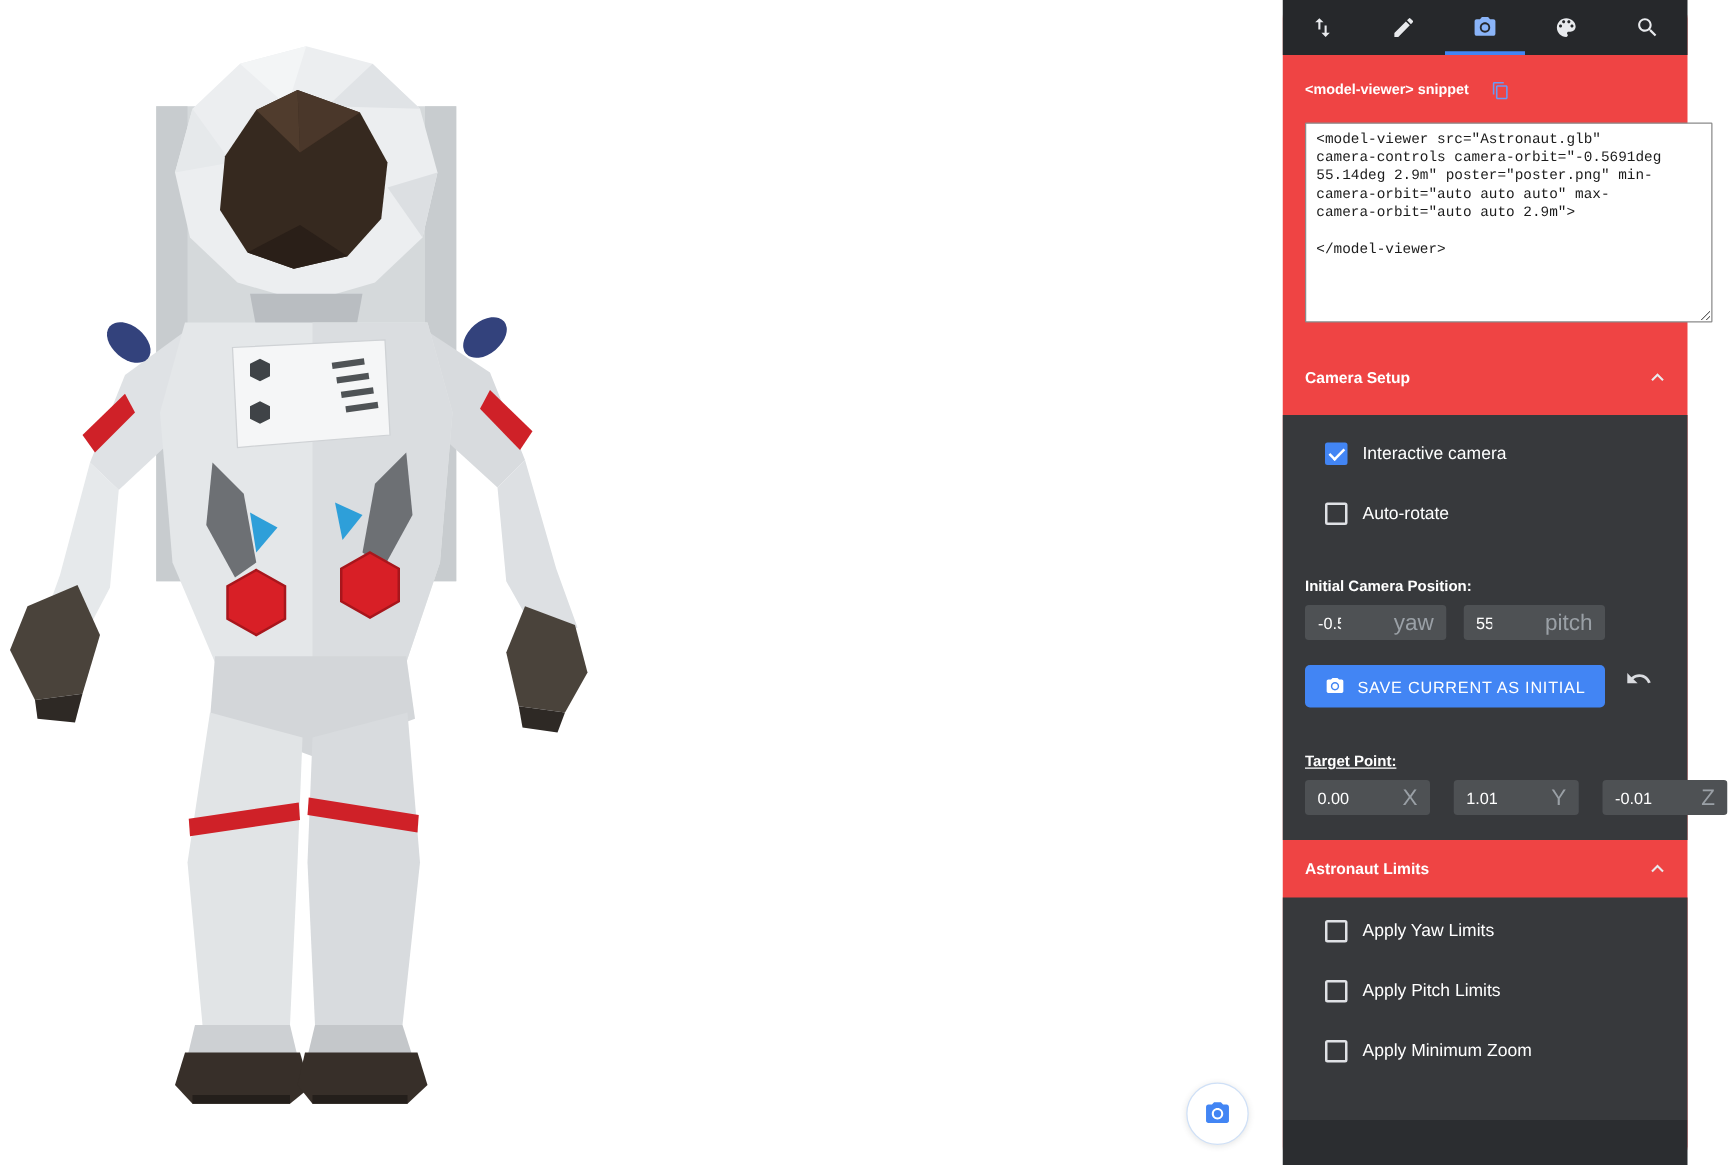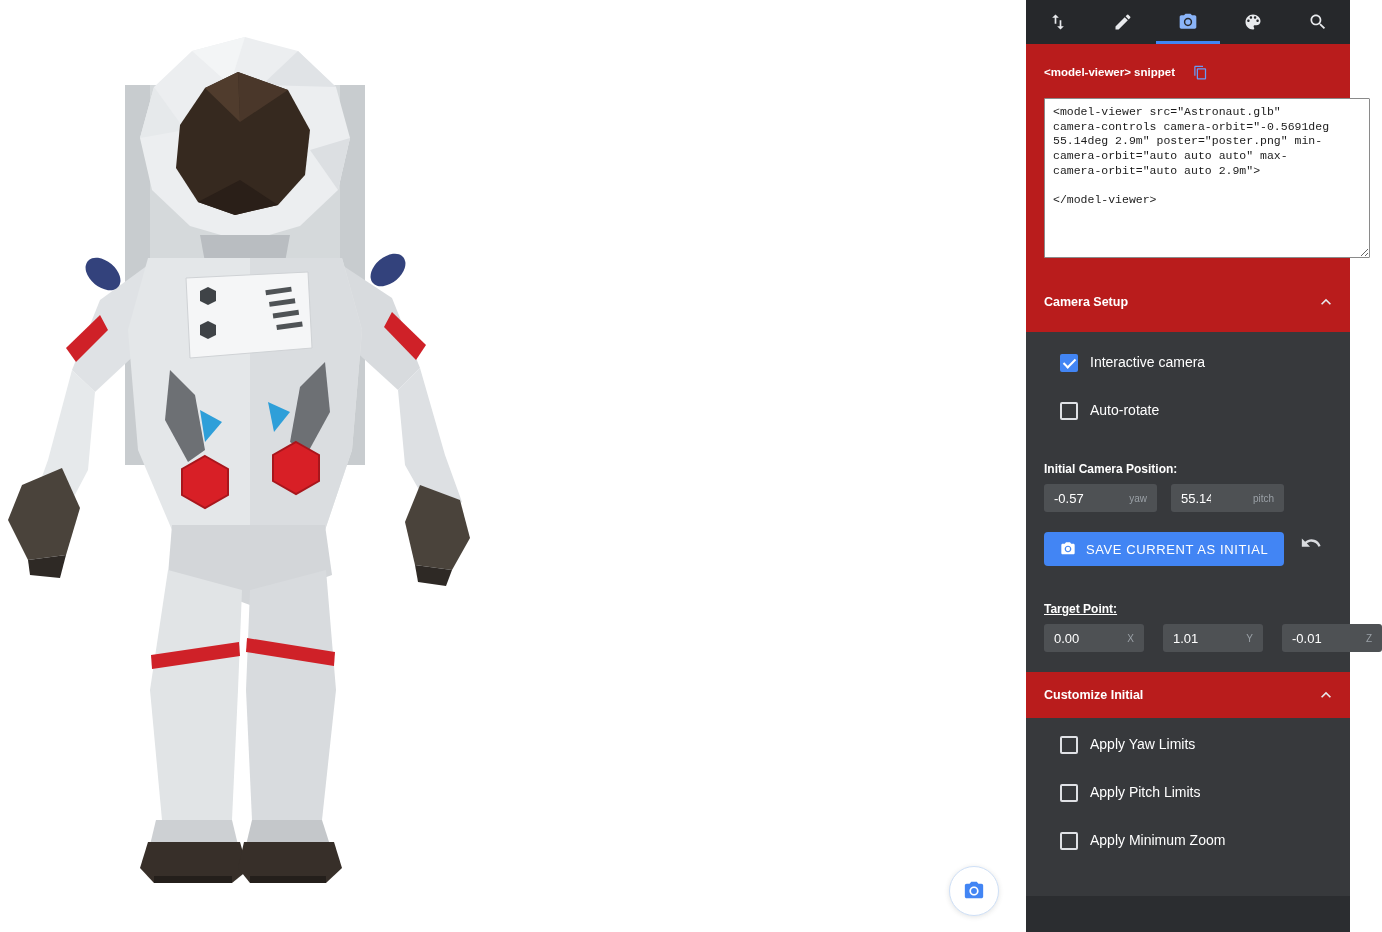--- a/index.html
+++ b/index.html
@@ -9,21 +9,21 @@
 
   
   .viewport { position:relative; width:1026px; height:932px; background:#ffffff; overflow:hidden; }
   .model-svg { position:absolute; left:0; top:30px; width:500px; height:860px; }
   .fab { position:absolute; left:949px; top:866px; width:50px; height:50px; border-radius:50%;
          background:#fff; border:1px solid #cfe0f7; box-shadow:0 1px 5px rgba(60,64,67,.15);
          display:flex; align-items:center; justify-content:center; cursor:pointer; }
   .fab svg { width:22px; height:22px; fill:#4285f4; }
 
   
-  .panel { width:324px; height:932px; background:#b91c1c; display:flex; flex-direction:column;
+  .panel { width:324px; height:932px; background:#ef4444; display:flex; flex-direction:column;
            color:#fff;border-radius:15px; }
   .toolbar { height:44px; background:#26282b; display:flex; flex:none; }
   .tab { flex:1; display:flex; align-items:center; justify-content:center; color:#e8eaed; cursor:pointer; }
   .tab svg { width:20px; height:20px; fill:currentColor; }
   .tab.selected { color:#8ab4f8; box-shadow:inset 0 -3px 0 #4285f4; }
 
   .snippet-row { margin:18px 18px 0; height:20px; display:flex; align-items:center; flex:none; }
   .snippet-label { font-size:11.5px; font-weight:700; color:#fff; }
   .copy-btn { margin-left:18px; width:18px; height:18px; color:#699bf7; cursor:pointer; display:flex; align-items:center; }
   .copy-btn svg { width:15px; height:15px; fill:currentColor; }
@@ -51,21 +51,21 @@
   .check-label { margin-left:12px; font-size:14px; color:#fff; }
 
   .field-label { margin-top:12px; font-size:12px; font-weight:700; color:#fff; }
   .field-row { margin-top:8px; display:flex; gap:14px; }
   .field-row.triple { gap:19px; }
   .field { height:28px; background:#4e5154; border-radius:3px; display:flex; align-items:center;
            padding:0 10px; }
   .field.w113 { width:113px;gap:36px; } .field.w100 { width:100px; }
   .field input { flex:1; min-width:0; background:transparent; border:none; outline:none;
                  color:#fff; font-size:13px; font-family:"Liberation Sans", sans-serif; }
-  .field .suffix { color:#9aa0a6; font-size:10px; margin-left:6px; }
+  .field .suffix { color:#9aa0a6; font-size:18px; margin-left:6px; }
 
   .save-row { margin-top:20px; display:flex; align-items:flex-start; justify-content:space-between; }
   .save-btn { height:34px; padding:0 16px; background:#4285f4; border:none; border-radius:4px;
               color:#fff; font-size:13px; font-weight:500; letter-spacing:.6px; cursor:pointer;
               display:flex; align-items:center; gap:10px; font-family:"Liberation Sans", sans-serif; }
   .save-btn svg { width:16px; height:16px; fill:#fff; }
   .undo-btn { width:24px; height:24px; color:#dadce0; cursor:pointer; margin-right:8px; }
   .undo-btn svg { width:22px; height:22px; fill:currentColor; }
 
   .target-label { margin-top:36px;text-decoration:underline; }
@@ -265,21 +265,21 @@
           <span class="suffix">Y</span>
         </div>
         <div class="field w100">
           <input value="-0.01" style="">
           <span class="suffix">Z</span>
         </div>
       </div>
     </div>
 
     <div class="section-header short">
-      <span class="section-title">Customize Initial</span>
+      <span class="section-title">Astronaut Limits</span>
       <span class="chevron">
         <svg viewBox="0 0 24 24">
             <path d="M12 8l-6 6 1.41 1.41L12 10.83l4.59 4.58L18 14l-6-6z"></path>
           </svg>
       </span>
     </div>
 
     <div class="section-body limits">
       <div class="check-row">
         <span class="checkbox" data-checked="false"></span>

